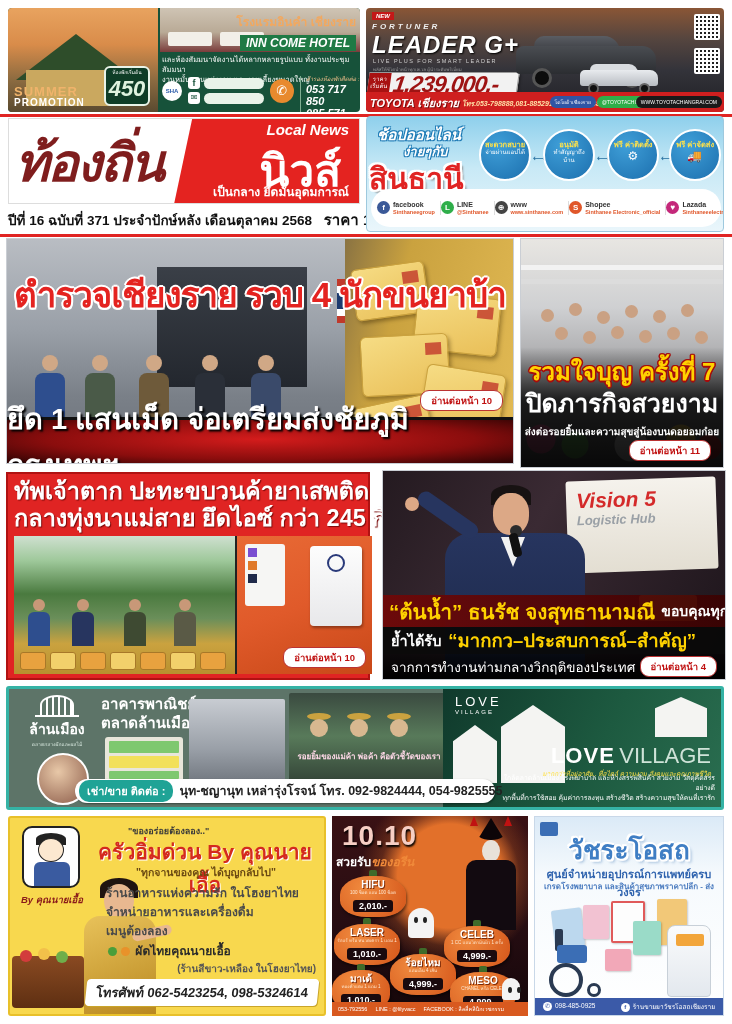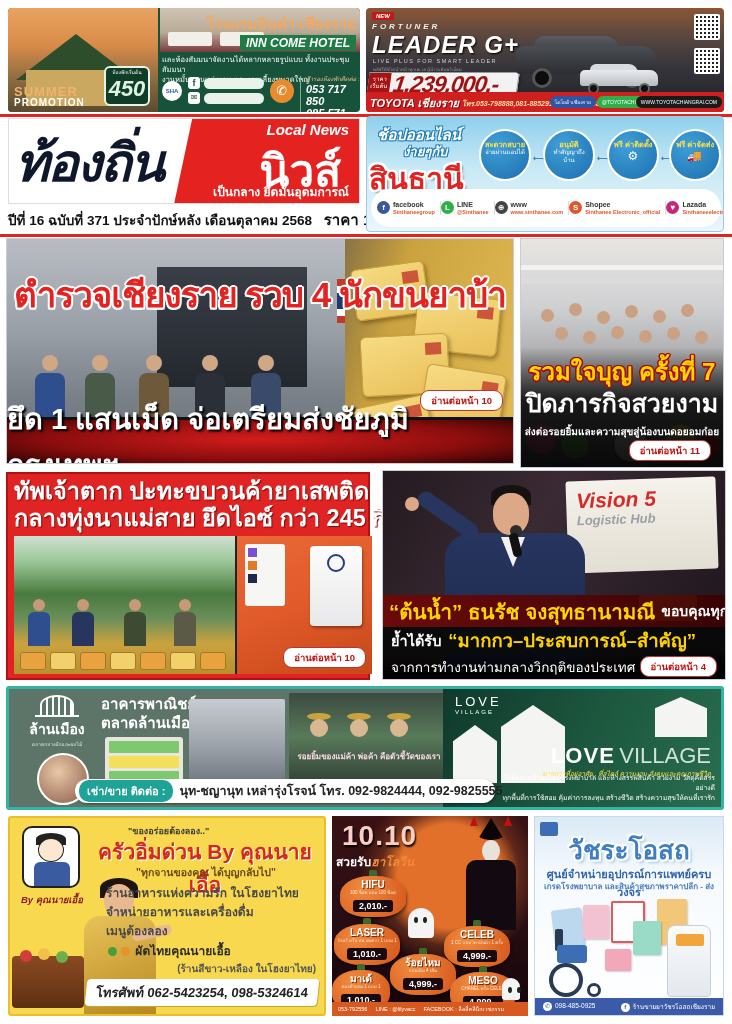--- a/index.html
+++ b/index.html
@@ -19,21 +19,21 @@
   .hotel-wall{position:absolute;left:18px;top:62px;width:100px;height:36px;background:#caa85f;}
   .hotel-promo{position:absolute;left:6px;bottom:4px;line-height:1;}
   .hotel-promo .l1{color:#f0b36b;font-weight:bold;font-size:13px;letter-spacing:1px;}
   .hotel-promo .l2{color:#fff;font-weight:bold;font-size:10px;letter-spacing:1px;text-align:center;}
   .price-badge{position:absolute;left:96px;top:58px;width:46px;height:40px;background:#0f3d27;border:2px solid #e8f3e8;border-radius:6px;text-align:center;color:#fff;}
   .price-badge .cap{font-size:5px;line-height:8px;white-space:nowrap;}
   .price-badge .num{font-size:22px;font-weight:bold;font-style:italic;line-height:26px;color:#dff3df;}
   .hotel-right{position:absolute;left:152px;top:0;width:200px;height:104px;}
   .room-photo{position:absolute;left:0;top:0;width:200px;height:44px;background:linear-gradient(180deg,#cfc4b4 0%,#b9aa96 55%,#7a3c3c 100%);}
   .bed{position:absolute;width:44px;height:14px;background:#f2efe8;border-radius:2px;top:24px;}
-  .hotel-brand-th{position:absolute;right:4px;top:4px;font-size:15px;color:#f2a85f;font-weight:bold;}
+  .hotel-brand-th{position:absolute;right:4px;top:4px;font-size:12px;color:#f2a85f;font-weight:bold;}
   .hotel-brand-en{position:absolute;right:4px;top:27px;background:#1f7a45;color:#fff;font-weight:bold;font-style:italic;font-size:12px;padding:1px 6px;}
   .hotel-desc{position:absolute;left:2px;top:47px;width:198px;color:#fff;font-size:7.5px;line-height:1.35;}
   .hotel-contact{position:absolute;left:0;bottom:3px;width:200px;height:34px;}
   .sha{position:absolute;left:2px;top:6px;width:20px;height:20px;border-radius:50%;background:#fff;color:#2a5aa8;font-size:6px;font-weight:bold;text-align:center;line-height:20px;}
   .fb-sq{position:absolute;left:28px;top:2px;width:12px;height:12px;border-radius:3px;background:#fff;color:#17523a;text-align:center;font-weight:bold;font-size:9px;line-height:12px;}
   .mail-sq{position:absolute;left:28px;top:17px;width:12px;height:12px;border-radius:3px;background:#fff;color:#17523a;text-align:center;font-size:8px;line-height:12px;}
   .chip{position:absolute;left:44px;width:60px;height:11px;background:#e9f3e9;border-radius:6px;}
   .phone-circ{position:absolute;left:110px;top:4px;width:24px;height:24px;border-radius:50%;background:#e88a2e;color:#fff;text-align:center;font-size:13px;line-height:24px;}
   .hotel-phones{position:absolute;left:140px;top:1px;color:#fff;line-height:1.1;border-left:1px solid #7fae92;padding-left:5px;}
   .hotel-phones .cap{font-size:6px;color:#f2c08a;font-style:italic;}
@@ -62,21 +62,21 @@
   .qr .inner{width:100%;height:100%;background:repeating-linear-gradient(0deg,#111 0 2px,#fff 2px 4px),repeating-linear-gradient(90deg,#111 0 2px,#fff 2px 4px);background-blend-mode:screen;}
   .tbar{position:absolute;left:0;bottom:0;width:100%;height:20px;background:#cf1f1f;}
   .tbar .dealer{position:absolute;left:4px;top:2px;color:#fff;font-weight:bold;font-style:italic;font-size:11px;text-shadow:1px 1px 0 #7a0b0b;}
   .tbar .phones{position:absolute;left:96px;top:6px;color:#ffe2a8;font-size:7px;font-weight:bold;font-style:italic;}
   .badge-sm{position:absolute;top:4px;height:12px;border-radius:6px;color:#fff;font-size:5px;line-height:12px;padding:0 5px;white-space:nowrap;}
 
   
   .masthead{left:8px;top:118px;width:352px;height:114px;}
   .logo-box{position:absolute;left:0;top:0;width:352px;height:86px;background:#fff;border:1px solid #ddd;overflow:hidden;}
   .logo-red{position:absolute;right:-14px;top:0;width:190px;height:86px;background:#e42320;transform:skewX(-12deg);}
-  .logo-black{position:absolute;left:6px;top:2px;font-size:52px;font-weight:bold;font-style:italic;color:#0f172a;letter-spacing:-2px;z-index:2;}
+  .logo-black{position:absolute;left:6px;top:2px;font-size:52px;font-weight:bold;font-style:italic;color:#7f1d1d;letter-spacing:-2px;z-index:2;}
   .logo-white{position:absolute;right:18px;top:16px;font-size:44px;font-weight:bold;color:#fff;z-index:2;}
   .local-news{position:absolute;right:10px;top:2px;color:#fff;font-size:15px;font-weight:bold;font-style:italic;z-index:2;}
   .logo-tag{position:absolute;right:10px;bottom:2px;color:#fff;font-size:12px;font-weight:bold;z-index:2;}
   .issue-line{position:absolute;left:0;top:90px;width:352px;color:#111;font-size:13.5px;font-weight:bold;white-space:nowrap;}
   .issue-line .price{font-size:15px;}
 
   
   .sin{left:366px;top:116px;width:358px;height:116px;background:linear-gradient(180deg,#8fd0ec 0%,#c8e9f6 45%,#eaf6fb 100%);border:1px solid #9ec9de;border-radius:4px;overflow:hidden;}
   .sin-h1{position:absolute;left:10px;top:6px;color:#fff;font-size:15px;font-weight:bold;font-style:italic;text-shadow:1px 1px 0 #1d7ab5,-1px -1px 0 #1d7ab5,1px -1px 0 #1d7ab5,-1px 1px 0 #1d7ab5;}
   .sin-h2{position:absolute;left:36px;top:24px;color:#fff;font-size:13px;font-weight:bold;font-style:italic;text-shadow:1px 1px 0 #1d7ab5,-1px -1px 0 #1d7ab5,1px -1px 0 #1d7ab5,-1px 1px 0 #1d7ab5;}
@@ -596,21 +596,21 @@
         <span class="l">VILLAGE</span>
       </div>
       <div class="love-tag">มากกว่าที่อยู่อาศัย.. ที่สไตล์ ความงาม สังคมและคุณภาพชีวิต</div>
     </div>
     <div class="prop-right-lines">
       <div>ใกล้ตลาดล้านเมือง โรงพยาบาล และห้างสรรพสินค้า สวยงาม วัสดุคัดสรรอย่างดี</div>
       <div>ทุกพื้นที่การใช้สอย คุ้มค่าการลงทุน สร้างชีวิต สร้างความสุขให้คนที่เรารัก</div>
     </div>
     <div class="prop-bar">
       <span class="prop-pill">เช่า/ขาย ติดต่อ :</span>
-      <span class="prop-contact">นุท-ชญานุท เหล่ารุ่งโรจน์ โทร. 092-9824444, 092-9825555</span>
+      <span class="prop-contact">นุท-ชญานุท เหล่ารุ่งโรจน์ โทร. 092-9824444, 054-9825555</span>
     </div>
   </div>
 
   <div class="abs kitchen">
     <div class="chef">
       <div class="hair"></div>
         <div class="face"></div>
         <div class="body"></div>
     </div>
     <div class="chef-cap">By คุณนายเอื้อ</div>
@@ -637,21 +637,21 @@
         <span>ผัดไทยคุณนายเอื้อ</span>
       </div>
     </div>
     <div class="k-note">(ร้านสีขาว-เหลือง ในโฮงยาไทย)</div>
     <div class="k-phone">โทรศัพท์ 062-5423254, 098-5324614</div>
   </div>
 
   <div class="abs clinic">
     <div class="c-date">10.10</div>
     <div class="c-sub">
-      <span class="w">สวยรับ</span><span class="o">ฮาโลวีน</span>
+      <span class="w">สวยรับ</span><span class="o">ของอรีน</span>
     </div>
     <div class="witch">
       <div class="horn" style="left:14px;"></div>
         <div class="horn" style="right:14px;"></div>
       <div class="hat"></div>
         <div class="face"></div>
         <div class="robe"></div>
     </div>
     <div class="pumpkin" style="left:8px;top:54px;">
       <div class="top">

